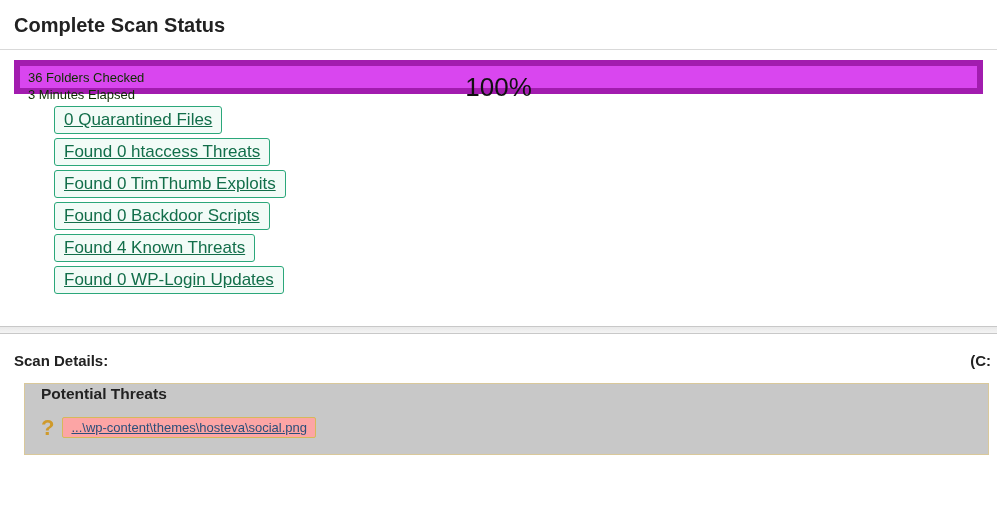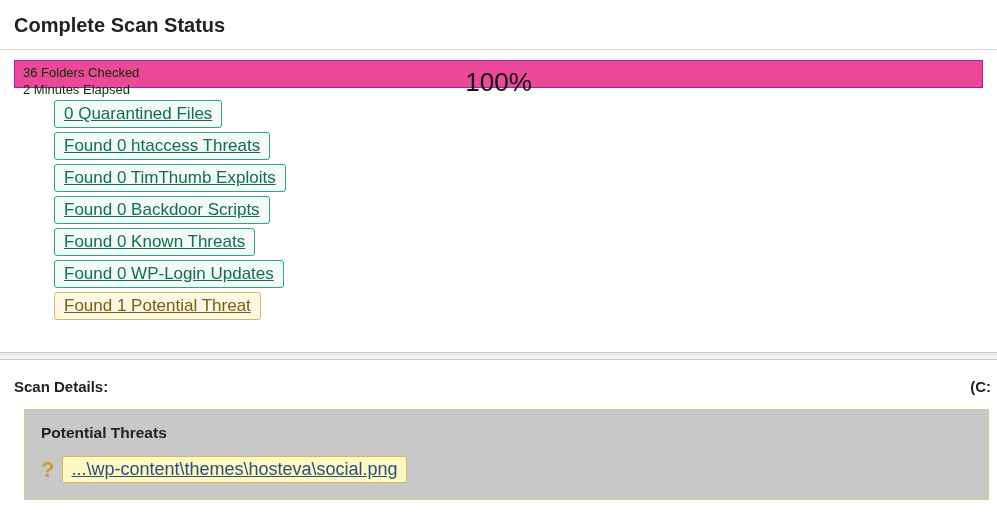--- a/index.html
+++ b/index.html
@@ -17,24 +17,24 @@
     border-bottom: 1px solid #d9d9d9;
   }
   .status-block { padding: 10px 14px 12px 14px; }
   .scan-complete {
     font-weight: 700;
     color: #234b10;
     font-size: 14px;
     margin-bottom: 3px;
   }
   .progress {
-    border: 1px solid #a21caf;
-    background: #ec4899;
+    border: 6px solid #a21caf;
+    background: #d946ef;
     position: relative;
-    height: 28px;
+    height: 34px;
   }
   .progress-left {
     position: absolute;
     left: 8px; top: 3px;
     font-size: 13px;
     line-height: 17px;
     color: #0d2e00;
   }
   .progress-pct {
     position: absolute;
@@ -77,72 +77,71 @@
     justify-content: space-between;
     align-items: baseline;
     padding: 18px 6px 14px 14px;
     font-weight: 700;
     font-size: 15px;
   }
   .threat-panel {
     margin: 0 8px 14px 24px;
     border: 1px solid #d9c89a;
     background: #c8c8c8;
-    padding: 14px 16px 16px 16px;
+    padding: 1px 16px 16px 16px;
   }
   .threat-panel h3 {
     font-size: 15.5px;
     font-weight: 700;
     margin-bottom: 14px;
   }
   .threat-note {
     font-size: 13.5px;
     margin-bottom: 12px;
   }
   .threat-note .if { text-decoration: underline; }
   .threat-line { display: flex; align-items: center; gap: 8px; }
   .qmark {
     color: #cf9a2b;
     font-weight: 700;
     font-size: 22px;
     line-height: 20px;
   }
   .threat-link {
-    font-size: 18px;
+    font-size: 13px;
     color: #2a4f7a;
     text-decoration: underline;
     border: 1px solid #d6b95a;
-    background: #fef9c3;
+    background: #fca5a5;
     padding: 2px 8px;
     border-radius: 2px;
     cursor: pointer;
   }
 </style>
 </head>
 <body>
 
 <div class="section-title">Complete Scan Status</div>
 
 <div class="status-block">
   <div class="progress">
     <div class="progress-left">
       <div>36 Folders Checked</div>
-      <div>2 Minutes Elapsed</div>
+      <div>3 Minutes Elapsed</div>
     </div>
     <div class="progress-pct">100%</div>
   </div>
 
   <div class="pill-list">
     <div><span class="pill pill-green"><a>0 Quarantined Files</a></span></div>
     <div><span class="pill pill-green"><a>Found 0 htaccess Threats</a></span></div>
     <div><span class="pill pill-green"><a>Found 0 TimThumb Exploits</a></span></div>
     <div><span class="pill pill-green"><a>Found 0 Backdoor Scripts</a></span></div>
-    <div><span class="pill pill-green"><a>Found 0 Known Threats</a></span></div>
+    <div><span class="pill pill-green"><a>Found 4 Known Threats</a></span></div>
     <div><span class="pill pill-green"><a>Found 0 WP-Login Updates</a></span></div>
-    <div><span class="pill pill-yellow"><a>Found 1 Potential Threat</a></span></div>
   </div>
 </div>
 
 <div class="divider"></div>
 
 <div class="details-header">
   <span>Scan Details:</span>
   <span>(C:</span>
 </div>
 

